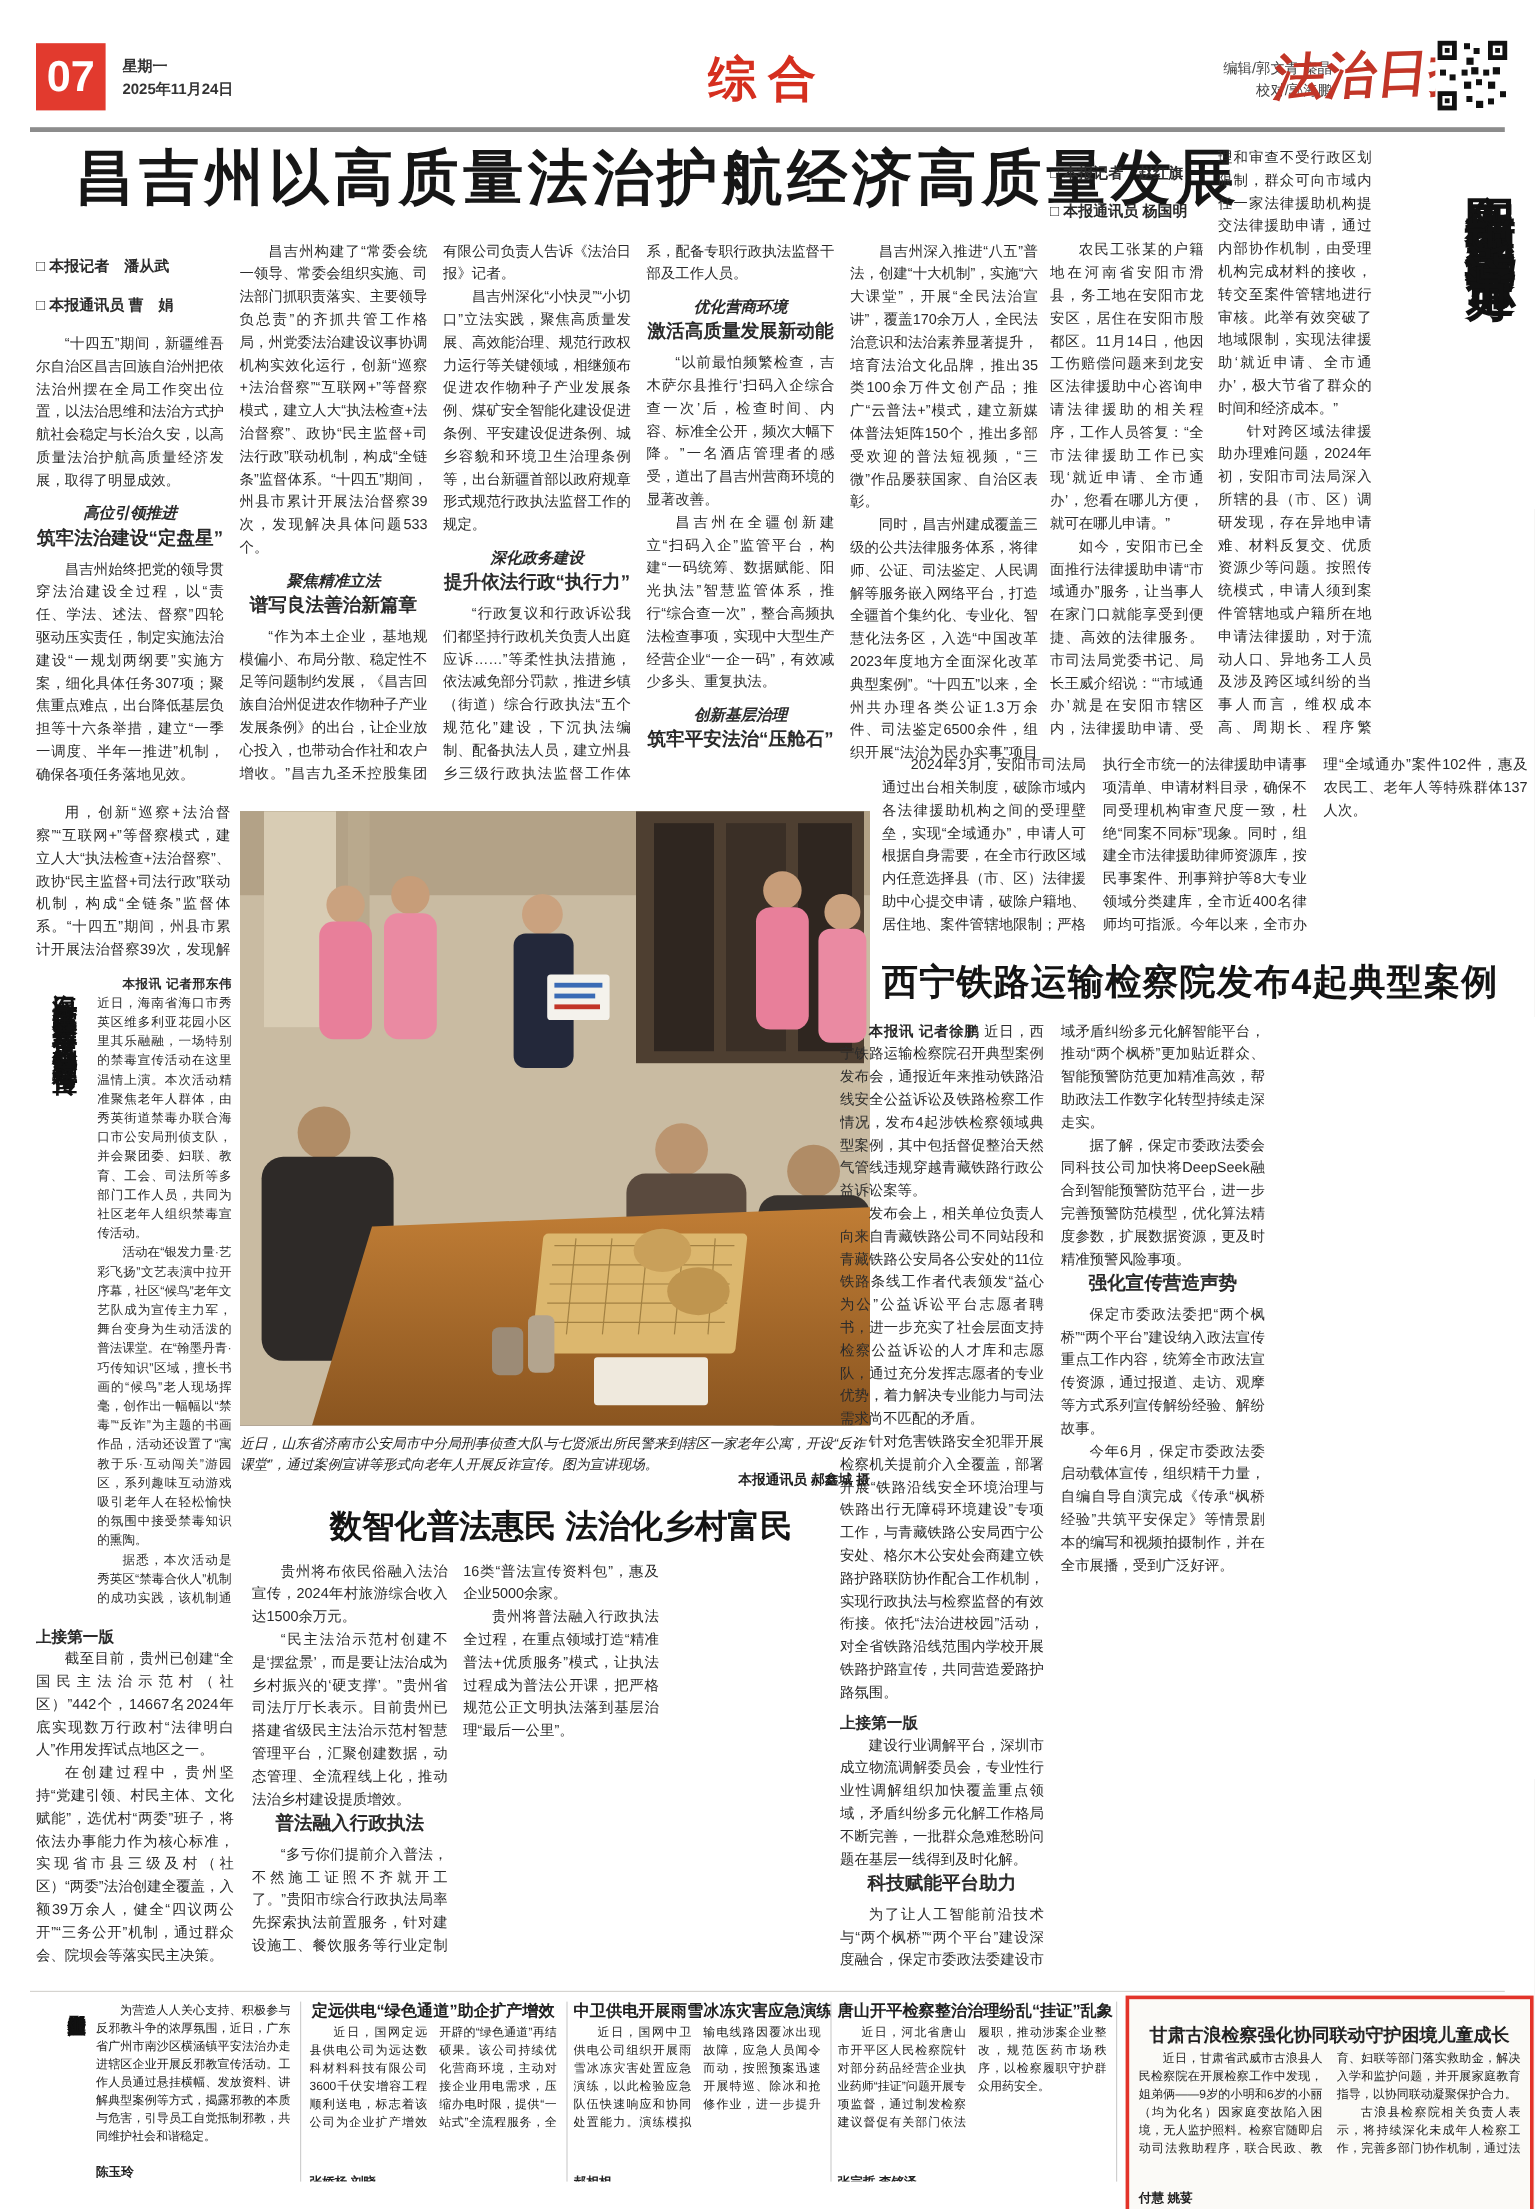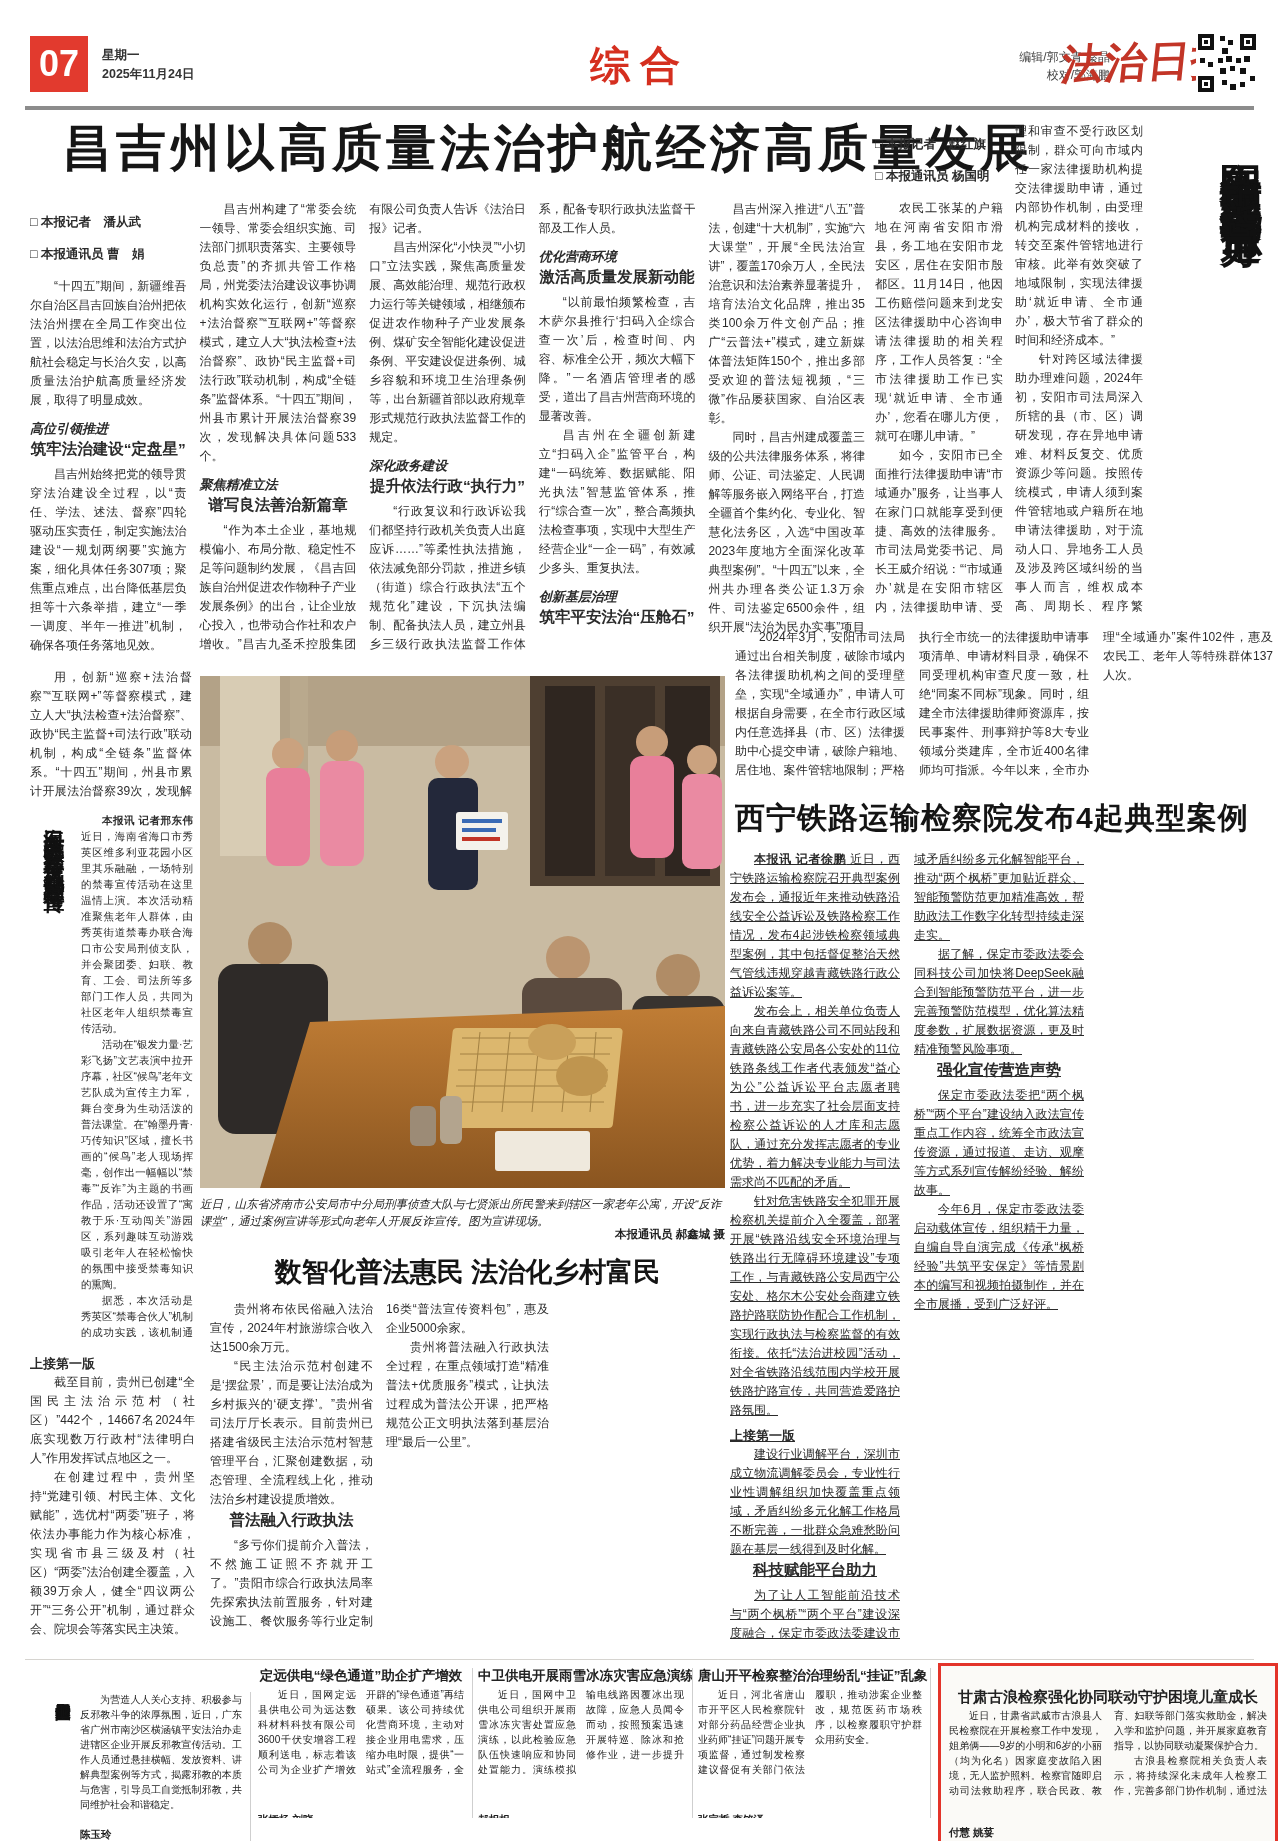--- a/index.html
+++ b/index.html
@@ -18,53 +18,53 @@
   #qr{left:1196px;top:32px;}
   #header-rule{left:25px;top:106px;width:1229px;height:4px;background:#8c8c8c;}
   
   #main-headline{left:30px;top:122px;width:985px;font-size:50px;font-weight:900;color:#161616;
                  letter-spacing:4px;line-height:1.05;white-space:nowrap;margin-left:32px;}
   
   .artbody{font-size:12px;line-height:19px;color:#2b2b2b;overflow:hidden;column-fill:auto;}
   .seg-p{text-indent:2em;text-align:justify;margin:0;}
   .seg-p b{font-weight:700;}
   .seg-byline{font-weight:700;font-size:12.5px;margin:13px 0;text-indent:0;}
-  .seg-sh1{font-weight:700;font-style:italic;font-size:13px;margin-top:9px;
-           font-family:Liberation Sans, sans-serif;break-inside:avoid;}
+  .seg-sh1{text-align:center;font-weight:700;font-style:italic;font-size:13px;margin-top:9px;
+           font-family:Liberation Mono, monospace;break-inside:avoid;}
   .seg-sh2{text-align:center;font-weight:900;font-size:15.5px;margin:1px 0 7px;break-inside:avoid;}
   .seg-marker{font-weight:900;font-size:13px;margin-top:6px;}
   
   .vert{writing-mode:vertical-rl;font-family:"Liberation Serif","DejaVu Serif",serif;
         font-weight:900;color:#111;}
   #anyang-vhead{left:1150px;top:128px;width:120px;height:494px;font-size:42px;line-height:58px;letter-spacing:4px;}
   #haikou-vhead{width:44px;height:100%;font-size:21px;line-height:40px;letter-spacing:3px;}
   #gz-vhead{width:44px;height:100%;font-size:15px;line-height:21px;font-family:"Liberation Sans",sans-serif;}
   
   #changji-body{left:30px;top:200px;width:835px;height:462px;column-count:5;column-gap:13px;}
   #changji-tail{left:30px;top:668px;width:162px;height:136px;}
   #anyang-top{left:875px;top:122px;width:268px;height:498px;column-count:2;column-gap:12px;}
   #anyang-low{left:735px;top:628px;width:538px;height:160px;column-count:3;column-gap:14px;}
   #haikou{left:30px;top:812px;width:163px;height:525px;display:flex;gap:7px;}
   #haikou-body{flex:1;font-size:10.5px;line-height:16px;}
   #photo{left:200px;top:676px;width:525px;height:512px;background:#75614d;}
   #caption{left:200px;top:1196px;width:525px;height:48px;font-size:11.5px;line-height:17px;
            font-style:italic;color:#1d1d1d;}
   #caption .credit{position:absolute;right:0;bottom:1px;font-weight:700;font-style:normal;}
   #xining-headline{left:735px;top:798px;width:538px;font-size:30px;font-weight:900;color:#141414;letter-spacing:1px;white-space:nowrap;}
-  #right-region{left:730px;top:850px;width:538px;height:800px;column-count:3;column-gap:14px;text-decoration:underline;}
+  #right-region{left:700px;top:850px;width:538px;height:800px;column-count:3;column-gap:14px;}
   #guizhou-headline{left:210px;top:1254px;width:515px;text-align:center;font-size:27px;font-weight:900;color:#141414;}
   #guizhou-left{left:30px;top:1348px;width:165px;height:305px;}
   #guizhou-main{left:210px;top:1300px;width:515px;height:353px;column-count:3;column-gap:13px;}
   
   .bot{top:1668px;height:150px;font-size:10px;line-height:15px;overflow:hidden;}
   .bot .bh{font-weight:900;font-size:13.5px;text-align:center;margin-bottom:4px;white-space:nowrap;}
   .bot .bb{font-size:10px;line-height:15px;text-align:justify;overflow:hidden;}
   .bot .seg-p{text-indent:2em;}
   .sep{border-right:1px solid #cfcfcf;}
-  #bot-a{left:30px;width:212px;display:flex;gap:6px;padding-right:8px;margin-top:24px;}
+  #bot-a{left:30px;width:212px;display:flex;gap:6px;padding-right:8px;}
   #bot-b{left:258px;width:206px;padding-right:8px;}
   #bot-c{left:478px;width:206px;padding-right:8px;}
   #bot-d{left:698px;width:224px;padding-right:8px;}
   #bot-e{left:938px;top:1663px;width:318px;height:142px;border:3px solid #e3342a;padding:23px 8px;background:#fbfaf7;}
   #bot-e .bh{font-size:15px;}
   #bot-e .bb{column-count:2;column-gap:12px;height:96px;column-fill:auto;}
   .author{font-weight:700;font-size:10.5px;text-align:left;margin-top:21px;}
   #bot-a .author{text-align:left;margin-top:0;}
   #strip-rule{left:25px;top:1659px;width:1229px;height:1px;background:#d6d4d0;}
   .cols2{column-count:2;column-gap:10px;height:104px;column-fill:auto;}

